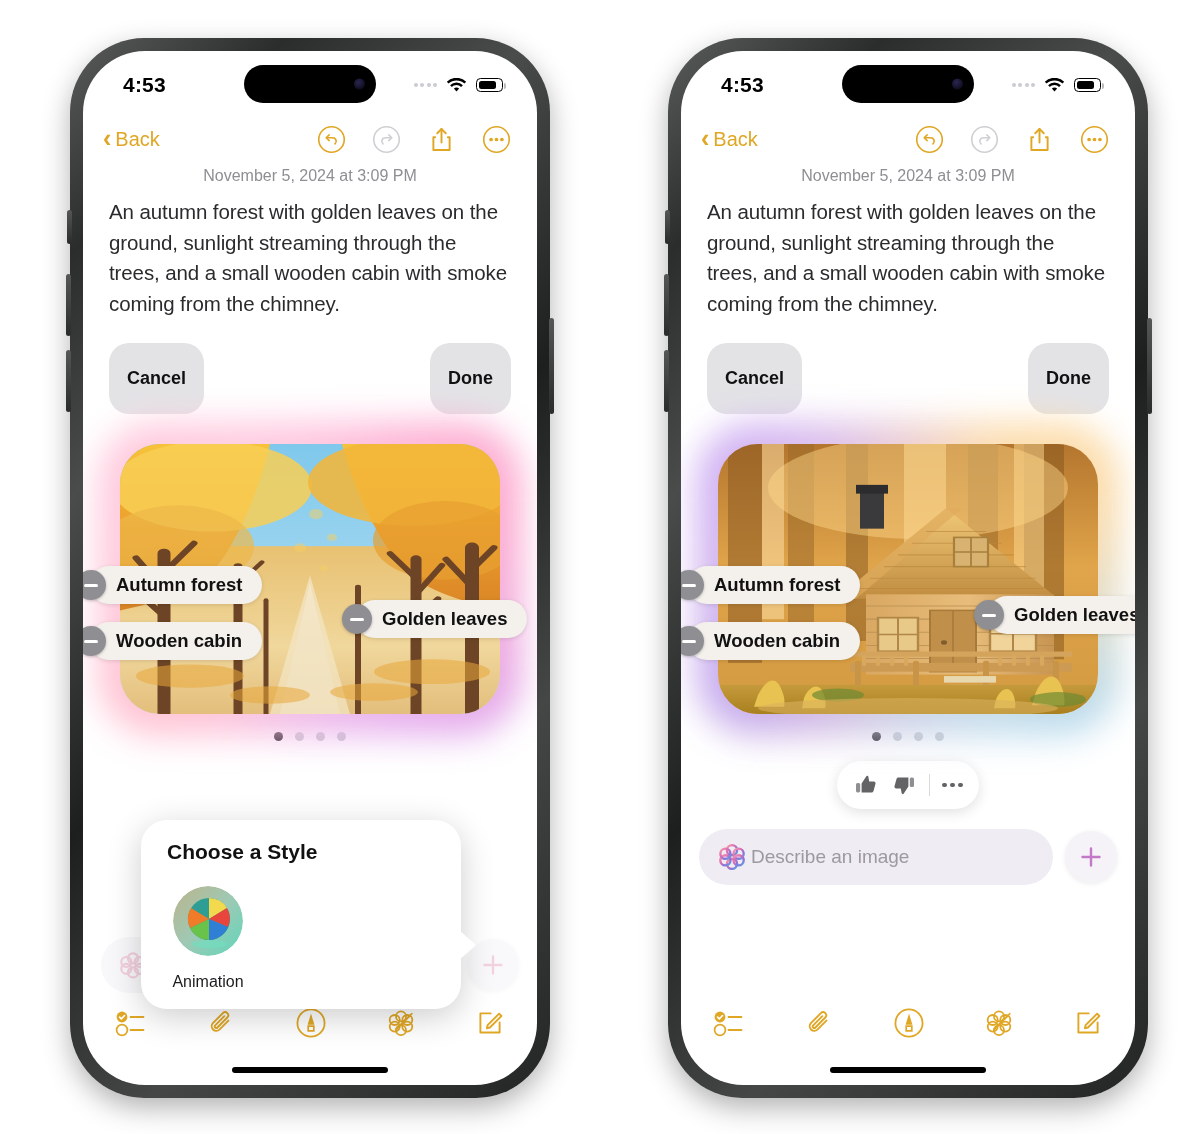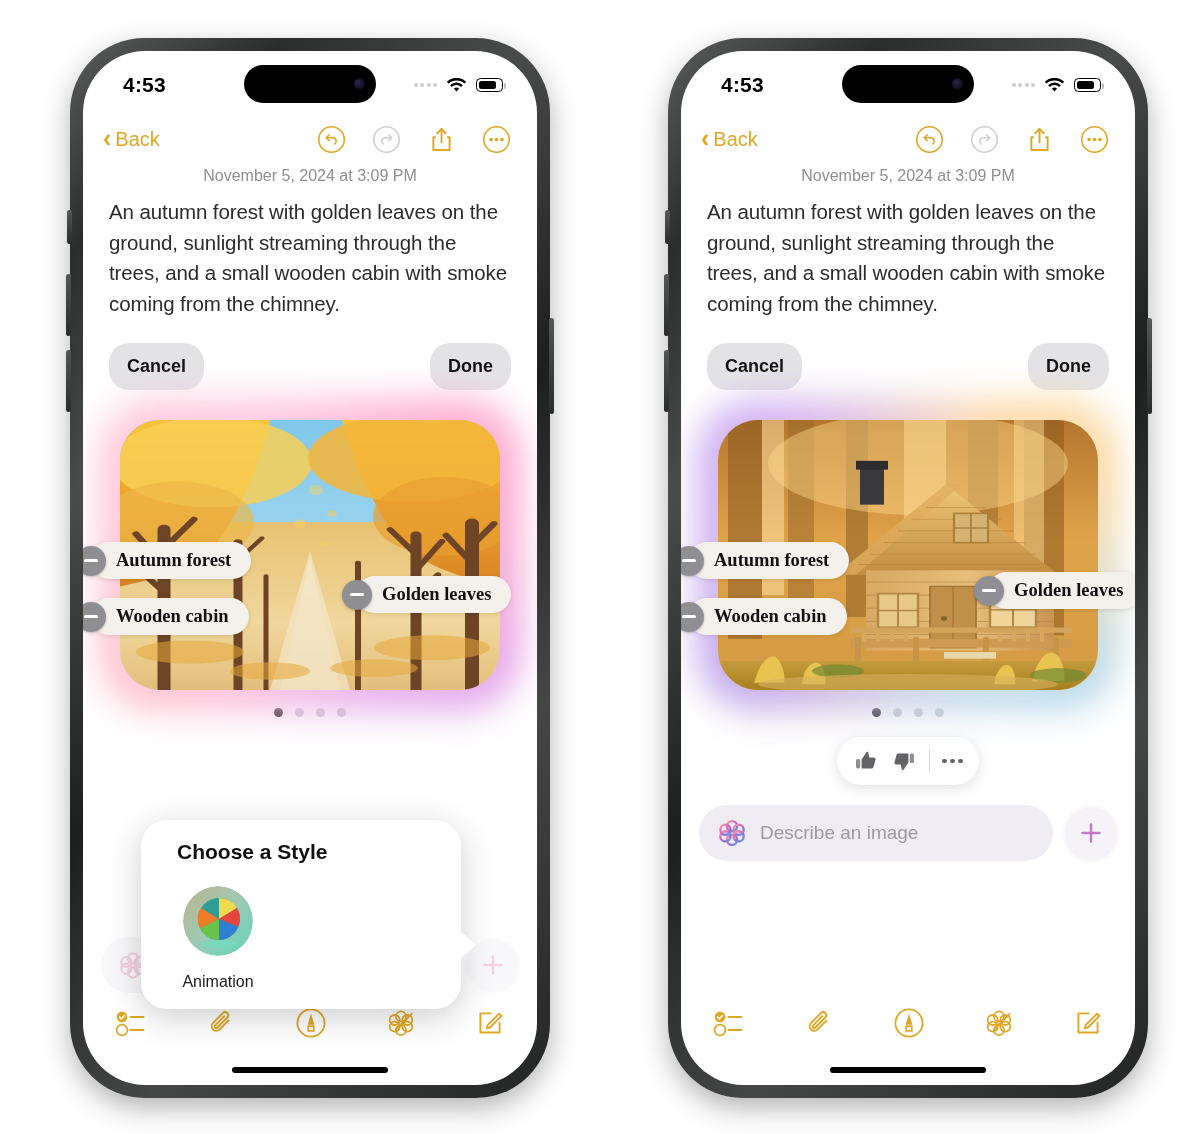--- a/index.html
+++ b/index.html
@@ -70,26 +70,26 @@
   .nav-ic.disabled { opacity: 1; }
 
   
   .note-date { text-align: center; color: #8e8e93; font-size: 16px; margin: 6px 0 12px; }
   .note-text { padding: 0 26px; font-size: 20.5px; line-height: 30.5px; color: #2b2b2d; letter-spacing: -.1px; }
 
   
   .cd-row { display: flex; justify-content: space-between; padding: 24px 26px 0; }
   .pill-btn {
     background: #e3e3e6; color: #111; border: none; border-radius: 20px;
-    padding: 13px 18px; font-size: 18px; font-weight: bold; cursor: pointer;
+    padding: 25px 18px; font-size: 18px; font-weight: bold; cursor: pointer;
     font-family: "Liberation Sans", sans-serif;
   }
 
   
-  .img-wrap { position: relative; margin: 30px auto 0; width: 380px; height: 270px; font-family: Liberation Serif, serif; }
+  .img-wrap { position: relative; margin: 30px auto 0; width: 380px; height: 270px; }
   .glow {
     position: absolute; inset: -22px; border-radius: 60px; filter: blur(17px); opacity: .88;
   }
   .glow.pink {
     background:
       radial-gradient(circle at 12% 18%, #ffc2d8 0%, rgba(255,194,216,0) 58%),
       radial-gradient(circle at 88% 26%, #ff9ec4 0%, rgba(255,158,196,0) 60%),
       radial-gradient(circle at 92% 78%, #d79bf0 0%, rgba(215,155,240,0) 60%),
       radial-gradient(circle at 10% 84%, #ffb9c9 0%, rgba(255,185,201,0) 60%),
       linear-gradient(135deg,#ffd0e0,#ffc6ea,#e3b6ff);
@@ -122,21 +122,21 @@
   }
 
   
   .dots { display: flex; justify-content: center; gap: 12px; margin-top: 18px; }
   .dots i { width: 9px; height: 9px; border-radius: 50%; background: #c8ccd0; display: block; cursor: pointer; }
   .dots i.on { background: #2c2c2e; }
 
   
   .popover {
     position: absolute; left: 58px; bottom: 76px; width: 320px;
-    background: #fff; border-radius: 26px; padding: 20px 36px 18px;
+    background: #fff; border-radius: 26px; padding: 20px 26px 18px;
     box-shadow: 0 8px 34px rgba(0,0,0,.20); z-index: 20;
   }
   .popover::after {
     content: ""; position: absolute; right: -15px; top: 110px;
     border-top: 15px solid transparent; border-bottom: 15px solid transparent;
     border-left: 17px solid #fff;
   }
   .pop-title { font-size: 21px; font-weight: bold; color: #111; margin-bottom: 16px; }
   .styles { display: flex; }
   .style-opt { width: 82px; text-align: center; cursor: pointer; }
@@ -154,21 +154,21 @@
   }
   .fb-ic { cursor: pointer; display: flex; align-items: center; }
   .fb-div { width: 1px; height: 22px; background: #d9d9dd; }
   .fb-dots { display: flex; gap: 3.5px; }
   .fb-dots i { width: 4.5px; height: 4.5px; border-radius: 50%; background: #636366; display: block; }
 
   
   .input-row { display: flex; align-items: center; gap: 12px; padding: 20px 18px 0; }
   .describe {
     flex: 1; height: 56px; background: #efedf3; border-radius: 28px;
-    display: flex; align-items: center; gap: 13px; padding: 0 18px;
+    display: flex; align-items: center; gap: 4px; padding: 0 18px;
   }
   .describe input {
     flex: 1; border: none; outline: none; background: transparent;
     font-size: 19px; color: #1c1c1e; font-family: "Liberation Sans", sans-serif;
   }
   .describe input::placeholder { color: #9b9aa0; }
   .plus-btn {
     width: 52px; height: 52px; border-radius: 50%; background: #f5f3f7;
     display: flex; align-items: center; justify-content: center; cursor: pointer;
     box-shadow: 0 1px 5px rgba(0,0,0,.08);

